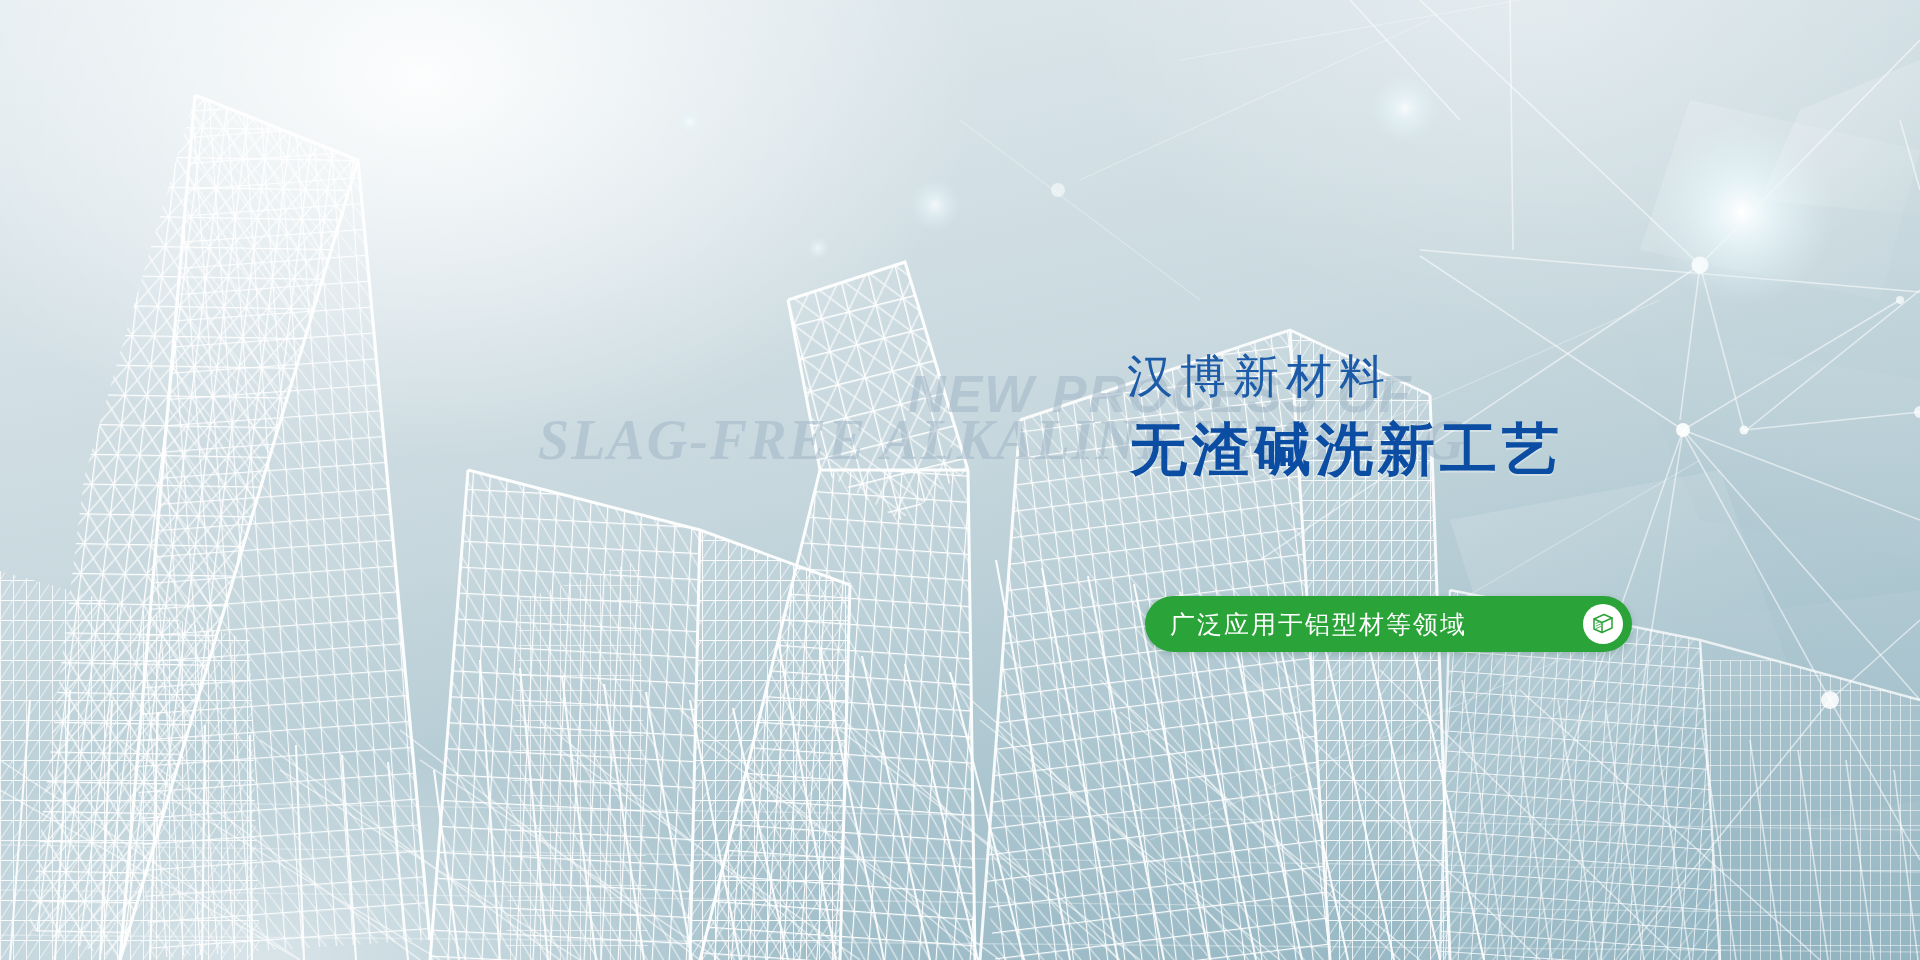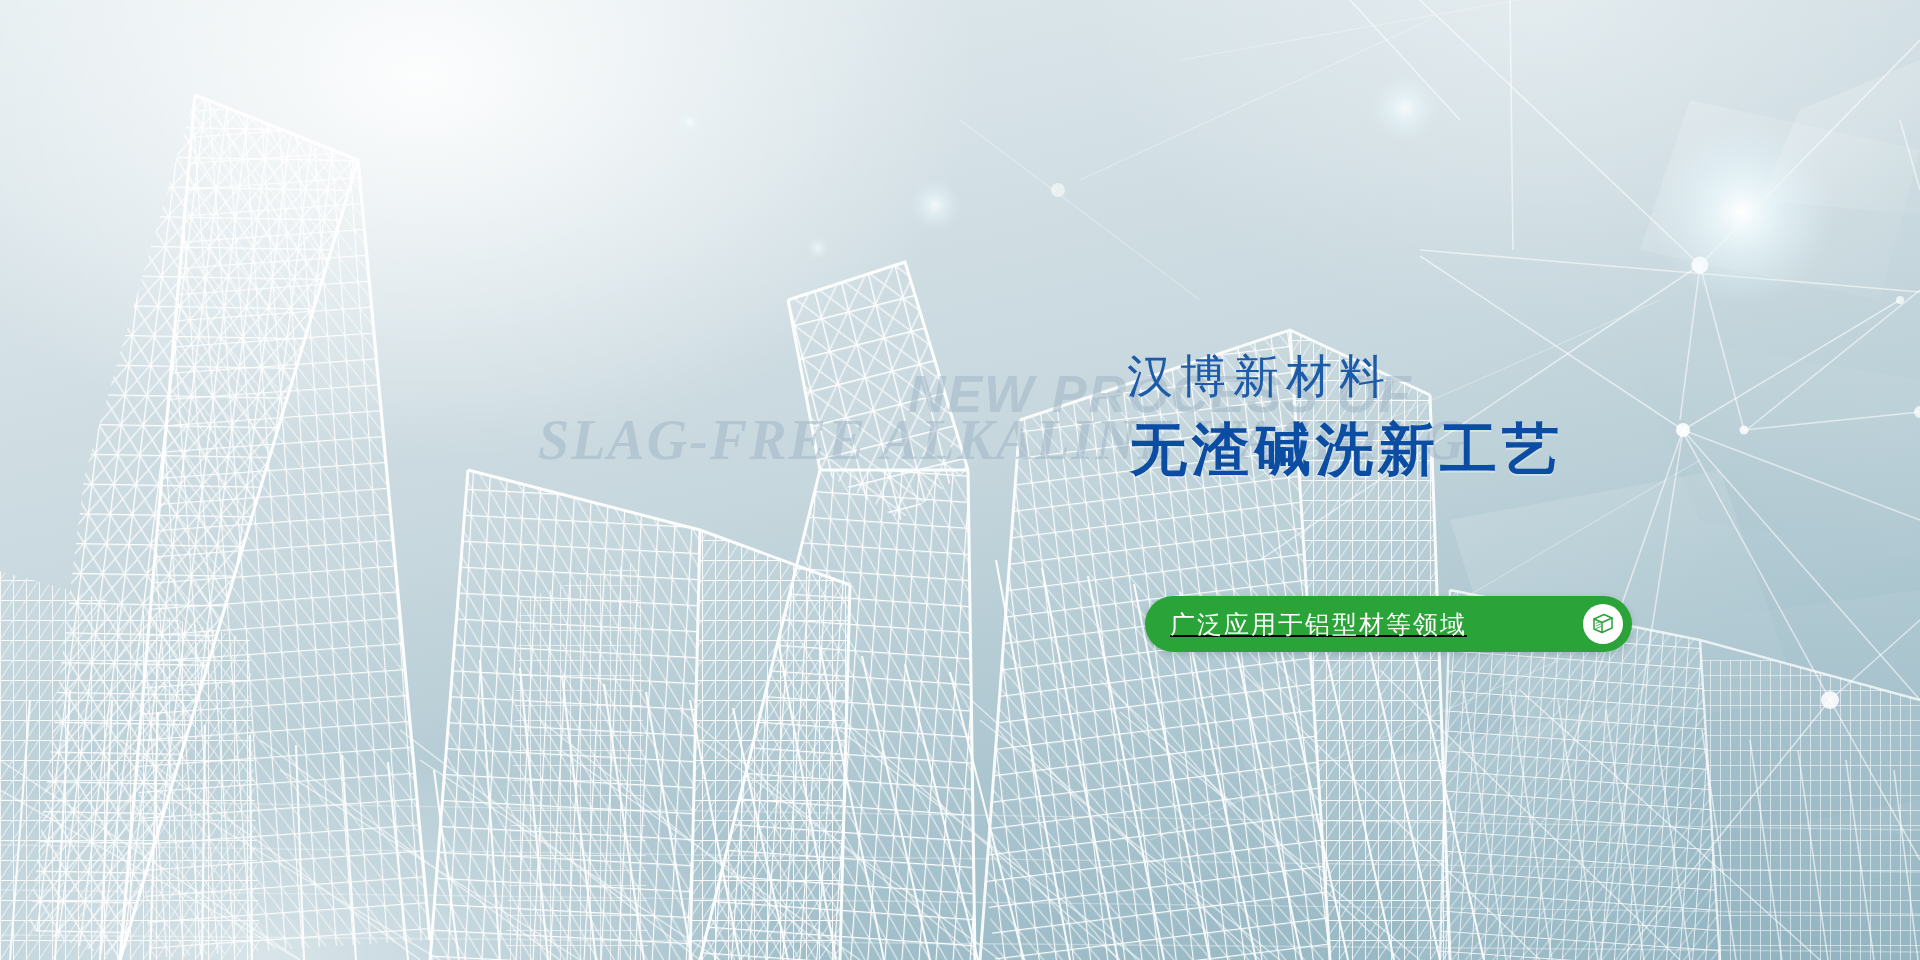--- a/index.html
+++ b/index.html
@@ -48,21 +48,20 @@
   }
 
   
   .pill{
     position:absolute; left:1145px; top:580px;
     width:487px; height:56px; border-radius:28px;
     background:#2aa338;
     display:flex; align-items:center;
     box-shadow:0 2px 6px rgba(0,60,30,.18);
     pointer-events:auto;
-    text-decoration:underline;
   }
   .pill-label{
     color:#ffffff; font-size:25px; letter-spacing:2px;
     margin-left:25px; white-space:nowrap;
     font-family:"DejaVu Sans","Liberation Sans",sans-serif;
   }
   .pill-icon{
     position:absolute; right:9px; top:50%; transform:translateY(-50%);
     width:40px; height:40px; border-radius:50%;
     background:#ffffff;

